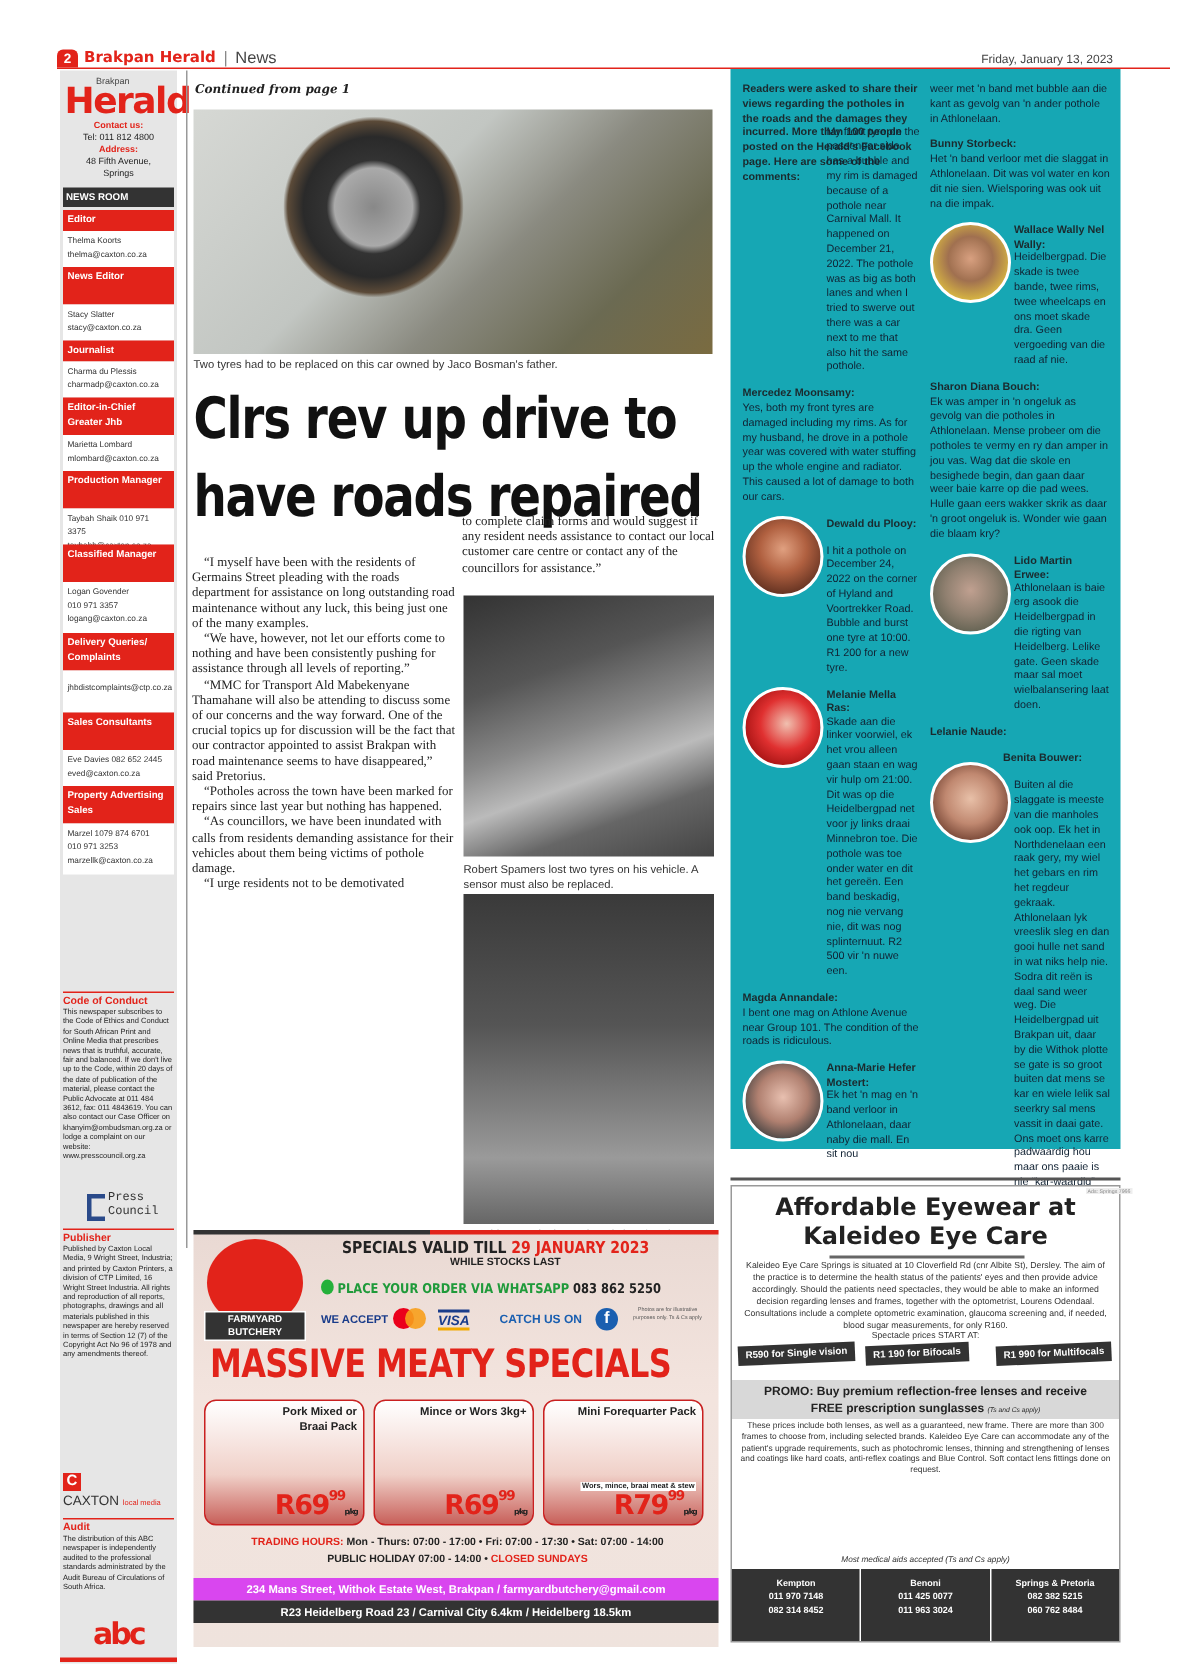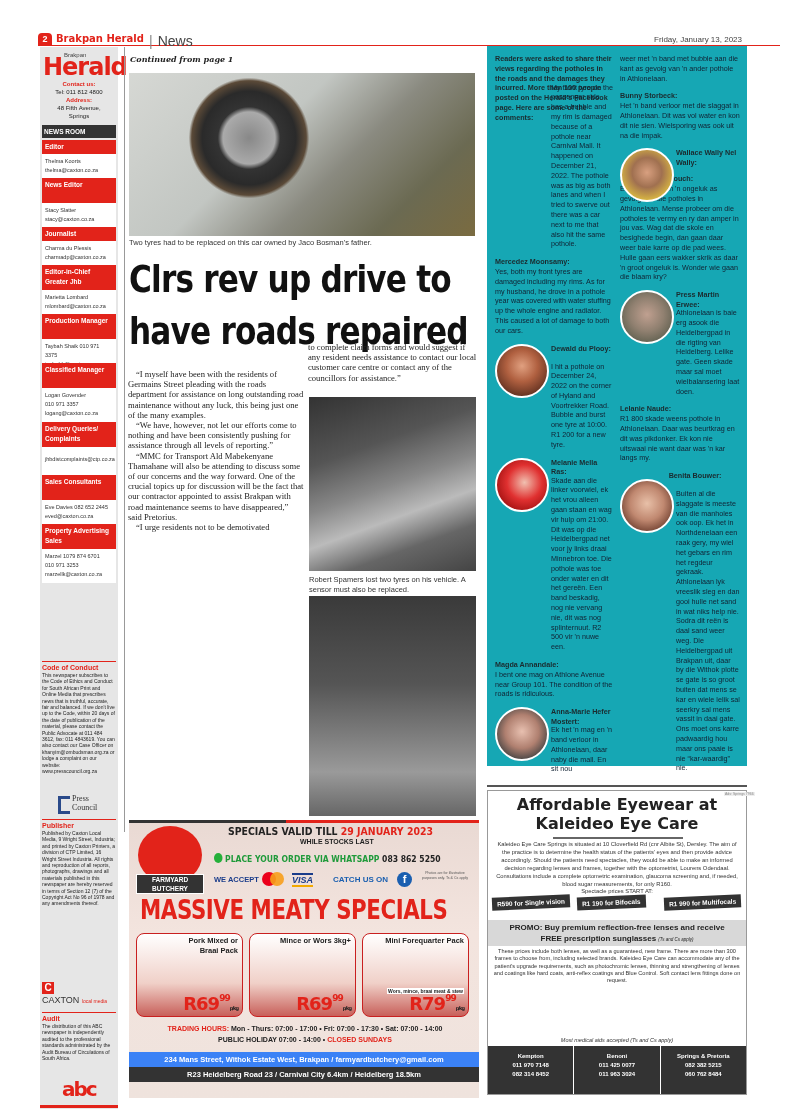--- a/index.html
+++ b/index.html
@@ -2,38 +2,38 @@
 <html><head>
 <meta charset="utf-8">
 <style>
 *{box-sizing:border-box;margin:0;padding:0}
 body{width:786px;height:1113px;background:#fff;position:relative;overflow:hidden;font-family:"Liberation Sans",sans-serif;color:#222}
 .abs{position:absolute}
 
 #hdr{left:38px;top:34px;width:742px;height:12px;border-bottom:1.5px solid #e2231a}
 #pg-num{left:38px;top:33px;width:14px;height:12px;background:#e2231a;color:#fff;font-weight:bold;font-size:9px;text-align:center;line-height:12px;border-radius:4px 4px 0 0}
 #pub-name{left:56px;top:33px;color:#e2231a;font-weight:bold;font-size:10px;font-family:"DejaVu Sans",sans-serif}
-#section{left:149px;top:33px;font-size:14px;color:#444}
+#section{left:149px;top:33px;font-size:11px;color:#444}
 #section::before{content:"|";color:#888;margin-right:5px}
 #date{right:44px;top:35px;font-size:8px;color:#444}
 
 #sidebar{left:40px;top:47px;width:78px;height:1062px;background:#e6e6e6}
 #logo{left:2px;top:2px;width:74px}
 #logo .small{position:absolute;left:22px;top:3px;font-size:6px;color:#444}
 #logo .big{position:absolute;left:1px;top:4px;font-size:24px;font-weight:bold;color:#e2231a;letter-spacing:-1px;font-family:"DejaVu Sans",sans-serif}
 .contact{position:absolute;left:0;width:78px;text-align:center;font-size:6px;line-height:8px}
 .contact .red{color:#e2231a;font-weight:bold}
 #newsroom{position:absolute;left:2px;top:78px;width:74px;height:13px;background:#333;color:#fff;font-size:6.5px;font-weight:bold;padding:3px 2px}
 .role{position:absolute;left:2px;width:74px;background:#e2231a;color:#fff;font-size:6.5px;font-weight:bold;padding:2px 3px;line-height:10px}
 .person{position:absolute;left:2px;width:74px;background:#fff;font-size:5.5px;line-height:9px;padding:3px;color:#333}
 .sb-head{position:absolute;left:2px;width:74px;color:#e2231a;font-size:7px;font-weight:bold;border-top:1.5px solid #e2231a;padding-top:2px}
 .sb-text{position:absolute;left:2px;width:74px;font-size:5px;line-height:6.4px;color:#222}
 #press{position:absolute;left:18px;top:747px;width:50px;height:24px}
 #press .box{position:absolute;left:0;top:2px;width:12px;height:18px;border:3px solid #2a4a8a;border-right:none}
-#press .t{position:absolute;left:14px;top:0;font-family:Liberation Serif, serif;font-size:8px;line-height:9px;color:#333}
+#press .t{position:absolute;left:14px;top:0;font-family:Liberation Mono, monospace;font-size:8px;line-height:9px;color:#333}
 #caxton{position:absolute;left:2px;top:935px;width:76px}
 #caxton .c{width:12px;height:12px;background:#e2231a;color:#fff;font-weight:bold;font-size:10px;text-align:center;line-height:12px}
 #caxton .n{font-size:9px;color:#333;margin-top:1px}
 #caxton .n span{font-size:5px;color:#e2231a}
 #abc{position:absolute;left:22px;top:1030px;font-size:20px;font-weight:bold;color:#e2231a;font-family:"DejaVu Sans",sans-serif;letter-spacing:-2px}
 #sb-bottom{position:absolute;left:0;top:1058px;width:78px;height:3px;background:#e2231a}
 
 #art-border{left:124px;top:47px;width:1px;height:785px;background:#999}
 #cont{left:130px;top:54px;font-family:"DejaVu Serif",serif;font-style:italic;font-weight:bold;font-size:8px}
 #photo1{left:129px;top:73px;width:346px;height:163px;background:linear-gradient(135deg,#d6d8d4 0%,#c2c6c2 40%,#8a8a80 60%,#6b6a52 80%,#7a6b40 100%)}
@@ -72,21 +72,21 @@
 #b-note{left:420px;top:871px;width:50px;font-size:3.6px;line-height:5px;color:#555;text-align:center}
 #b-massive{left:140px;top:895px;font-weight:bold;font-size:26px;color:#e2231a;font-family:"DejaVu Sans",sans-serif;transform:scaleX(0.82);transform-origin:left;white-space:nowrap;letter-spacing:-0.5px}
 .b-card{position:absolute;top:933px;width:107px;height:84px;border:1.5px solid #c92020;border-radius:8px;background:linear-gradient(180deg,#fff 0%,#f0d0c8 60%,#c8605a 100%);overflow:hidden}
 .b-card .t{position:absolute;right:4px;top:2px;font-size:7.5px;font-weight:bold;color:#222;text-align:right;line-height:10px}
 .b-card .p{position:absolute;right:4px;bottom:2px;font-size:18px;font-weight:bold;color:#e2231a;font-family:"DejaVu Sans",sans-serif;letter-spacing:-1px}
 .b-card .p sup{font-size:9px;vertical-align:9px}
 .b-card .p small{font-size:5px;color:#222}
 .b-card .sub{position:absolute;right:4px;bottom:22px;font-size:5px;font-weight:bold;color:#222;background:#fff;padding:0 1px}
 #b-hours{left:135px;top:1023px;width:340px;text-align:center;font-size:7px;font-weight:bold;color:#222;line-height:11px}
 #b-hours .r{color:#e2231a}
-#b-addr{left:129px;top:1052px;width:350px;height:15px;background:#3b82f6;color:#fff;font-size:7.5px;font-weight:bold;text-align:center;line-height:15px}
+#b-addr{left:129px;top:1052px;width:350px;height:15px;background:#d946ef;color:#fff;font-size:7.5px;font-weight:bold;text-align:center;line-height:15px}
 #b-road{left:129px;top:1067px;width:350px;height:15px;background:#333;color:#fff;font-size:7.5px;font-weight:bold;text-align:center;line-height:15px}
 
 #eye{left:487px;top:790px;width:260px;height:305px;border:1px solid #999;background:#fff}
 #eye-topline{left:487px;top:785px;width:260px;height:1.5px;background:#555}
 #eye-tag{left:724px;top:792px;font-size:3.5px;color:#888;background:#eee;padding:0 1px}
 #eye-title{left:487px;top:795px;width:260px;text-align:center;font-family:"DejaVu Sans",sans-serif;font-weight:bold;font-size:16px;line-height:19px;color:#222}
 #eye-rule{left:553px;top:837px;width:130px;height:2px;background:#666}
 #eye-desc{left:493px;top:841px;width:248px;text-align:center;font-size:5.8px;line-height:7.9px;color:#333}
 .price-tag{position:absolute;top:896px;background:#333;color:#fff;font-size:6.5px;font-weight:bold;padding:3px 5px;transform:rotate(-2.5deg)}
 #eye-promo{left:488px;top:920px;width:258px;height:26px;background:#d8d8d8;text-align:center;font-weight:bold;font-size:8px;line-height:11px;color:#222;padding-top:2px}
@@ -205,20 +205,22 @@
 <div class="abs" id="photo1">
   <div class="tyre" style="left:60px;top:-20px;width:120px;height:170px;background:radial-gradient(circle,#888 0%,#aaa 25%,#333 30%,#2a2a2a 45%,#5b4a38 55%,transparent 58%)"></div>
 </div>
 <div class="abs" id="cap1">Two tyres had to be replaced on this car owned by Jaco Bosman's father.</div>
 <div class="abs" id="headline">Clrs rev up drive to have roads repaired</div>
 
 <div class="abs body-col" id="col1">
   <p>“I myself have been with the residents of Germains Street pleading with the roads department for assistance on long outstanding road maintenance without any luck, this being just one of the many examples.</p>
   <p>“We have, however, not let our efforts come to nothing and have been consistently pushing for assistance through all levels of reporting.”</p>
   <p>“MMC for Transport Ald Mabekenyane Thamahane will also be attending to discuss some of our concerns and the way forward. One of the crucial topics up for discussion will be the fact that our contractor appointed to assist Brakpan with road maintenance seems to have disappeared,” said Pretorius.</p>
+  <p>“Potholes across the town have been marked for repairs since last year but nothing has happened.</p>
+  <p>“As councillors, we have been inundated with calls from residents demanding assistance for their vehicles about them being victims of pothole damage.</p>
   <p>“I urge residents not to be demotivated</p>
 </div>
 <div class="abs body-col" id="col2">
     <p style="text-indent:0">to complete claim forms and would suggest if any resident needs assistance to contact our local customer care centre or contact any of the councillors for assistance.”</p>
   </div>
 <div class="abs" id="photo2"></div>
 <div class="abs" id="cap2">Robert Spamers lost two tyres on his vehicle. A sensor must also be replaced.</div>
 <div class="abs" id="photo3"></div>
 <div class="abs" id="cap3">Donald McCarthy is another victim of Brakpan's deteriorating roads.</div>
 
@@ -255,32 +257,32 @@
   <div class="rcol" style="left:133px;top:8px;width:120px">
     <div>weer met 'n band met bubble aan die kant as gevolg van 'n ander pothole in Athlonelaan.</div>
     <div style="height:8px"></div>
     <b>Bunny Storbeck:</b>
     <div>Het 'n band verloor met die slaggat in Athlonelaan. Dit was vol water en kon dit nie sien. Wielsporing was ook uit na die impak.</div>
     <div style="height:8px"></div>
     <div style="position:relative;height:18px">
       <div class="avatar" style="left:0;top:0;background:radial-gradient(circle at 50% 45%,#d8a080 0%,#a07050 40%,#e0c040 80%)"></div>
       <div style="position:absolute;left:56px;top:0;width:64px"><b>Wallace Wally Nel Wally:</b></div>
     </div>
+    <div style="padding-left:56px">Heidelbergpad. Die skade is twee bande, twee rims, twee wheelcaps en ons moet skade dra. Geen vergoeding van die raad af nie.</div>
     <div style="height:8px"></div>
     <b>Sharon Diana Bouch:</b>
     <div>Ek was amper in 'n ongeluk as gevolg van die potholes in Athlonelaan. Mense probeer om die potholes te vermy en ry dan amper in jou vas. Wag dat die skole en besighede begin, dan gaan daar weer baie karre op die pad wees. Hulle gaan eers wakker skrik as daar 'n groot ongeluk is. Wonder wie gaan die blaam kry?</div>
     <div style="height:8px"></div>
     <div style="position:relative;height:18px">
       <div class="avatar" style="left:0;top:0;background:radial-gradient(circle at 50% 45%,#c0a090 0%,#908070 45%,#606050 80%)"></div>
-      <div style="position:absolute;left:56px;top:0;width:64px"><b>Press Martin Erwee:</b></div>
+      <div style="position:absolute;left:56px;top:0;width:64px"><b>Lido Martin Erwee:</b></div>
     </div>
     <div style="padding-left:56px">Athlonelaan is baie erg asook die Heidelbergpad in die rigting van Heidelberg. Lelike gate. Geen skade maar sal moet wielbalansering laat doen.</div>
     <div style="height:8px"></div>
     <b>Lelanie Naude:</b>
-    <div>R1 800 skade weens pothole in Athlonelaan. Daar was beurtkrag en dit was pikdonker. Ek kon nie uitswaai nie want daar was 'n kar langs my.</div>
     <div style="height:8px"></div>
     <div style="position:relative;height:18px">
       <div class="avatar" style="left:0;top:8px;background:radial-gradient(circle at 50% 45%,#e8c0a8 0%,#c08870 45%,#704030 80%)"></div>
       <div style="position:absolute;left:30px;top:0;width:90px;text-align:center"><b>Benita Bouwer:</b></div>
     </div>
     <div style="padding-left:56px">Buiten al die slaggate is meeste van die manholes ook oop. Ek het in Northdenelaan een raak gery, my wiel het gebars en rim het regdeur gekraak. Athlonelaan lyk vreeslik sleg en dan gooi hulle net sand in wat niks help nie. Sodra dit reën is daal sand weer weg. Die Heidelbergpad uit Brakpan uit, daar by die Withok plotte se gate is so groot buiten dat mens se kar en wiele lelik sal seerkry sal mens vassit in daai gate. Ons moet ons karre padwaardig hou maar ons paaie is nie “kar-waardig” nie.</div>
   </div>
 </div>
 
 <div class="abs" id="butch"></div>

